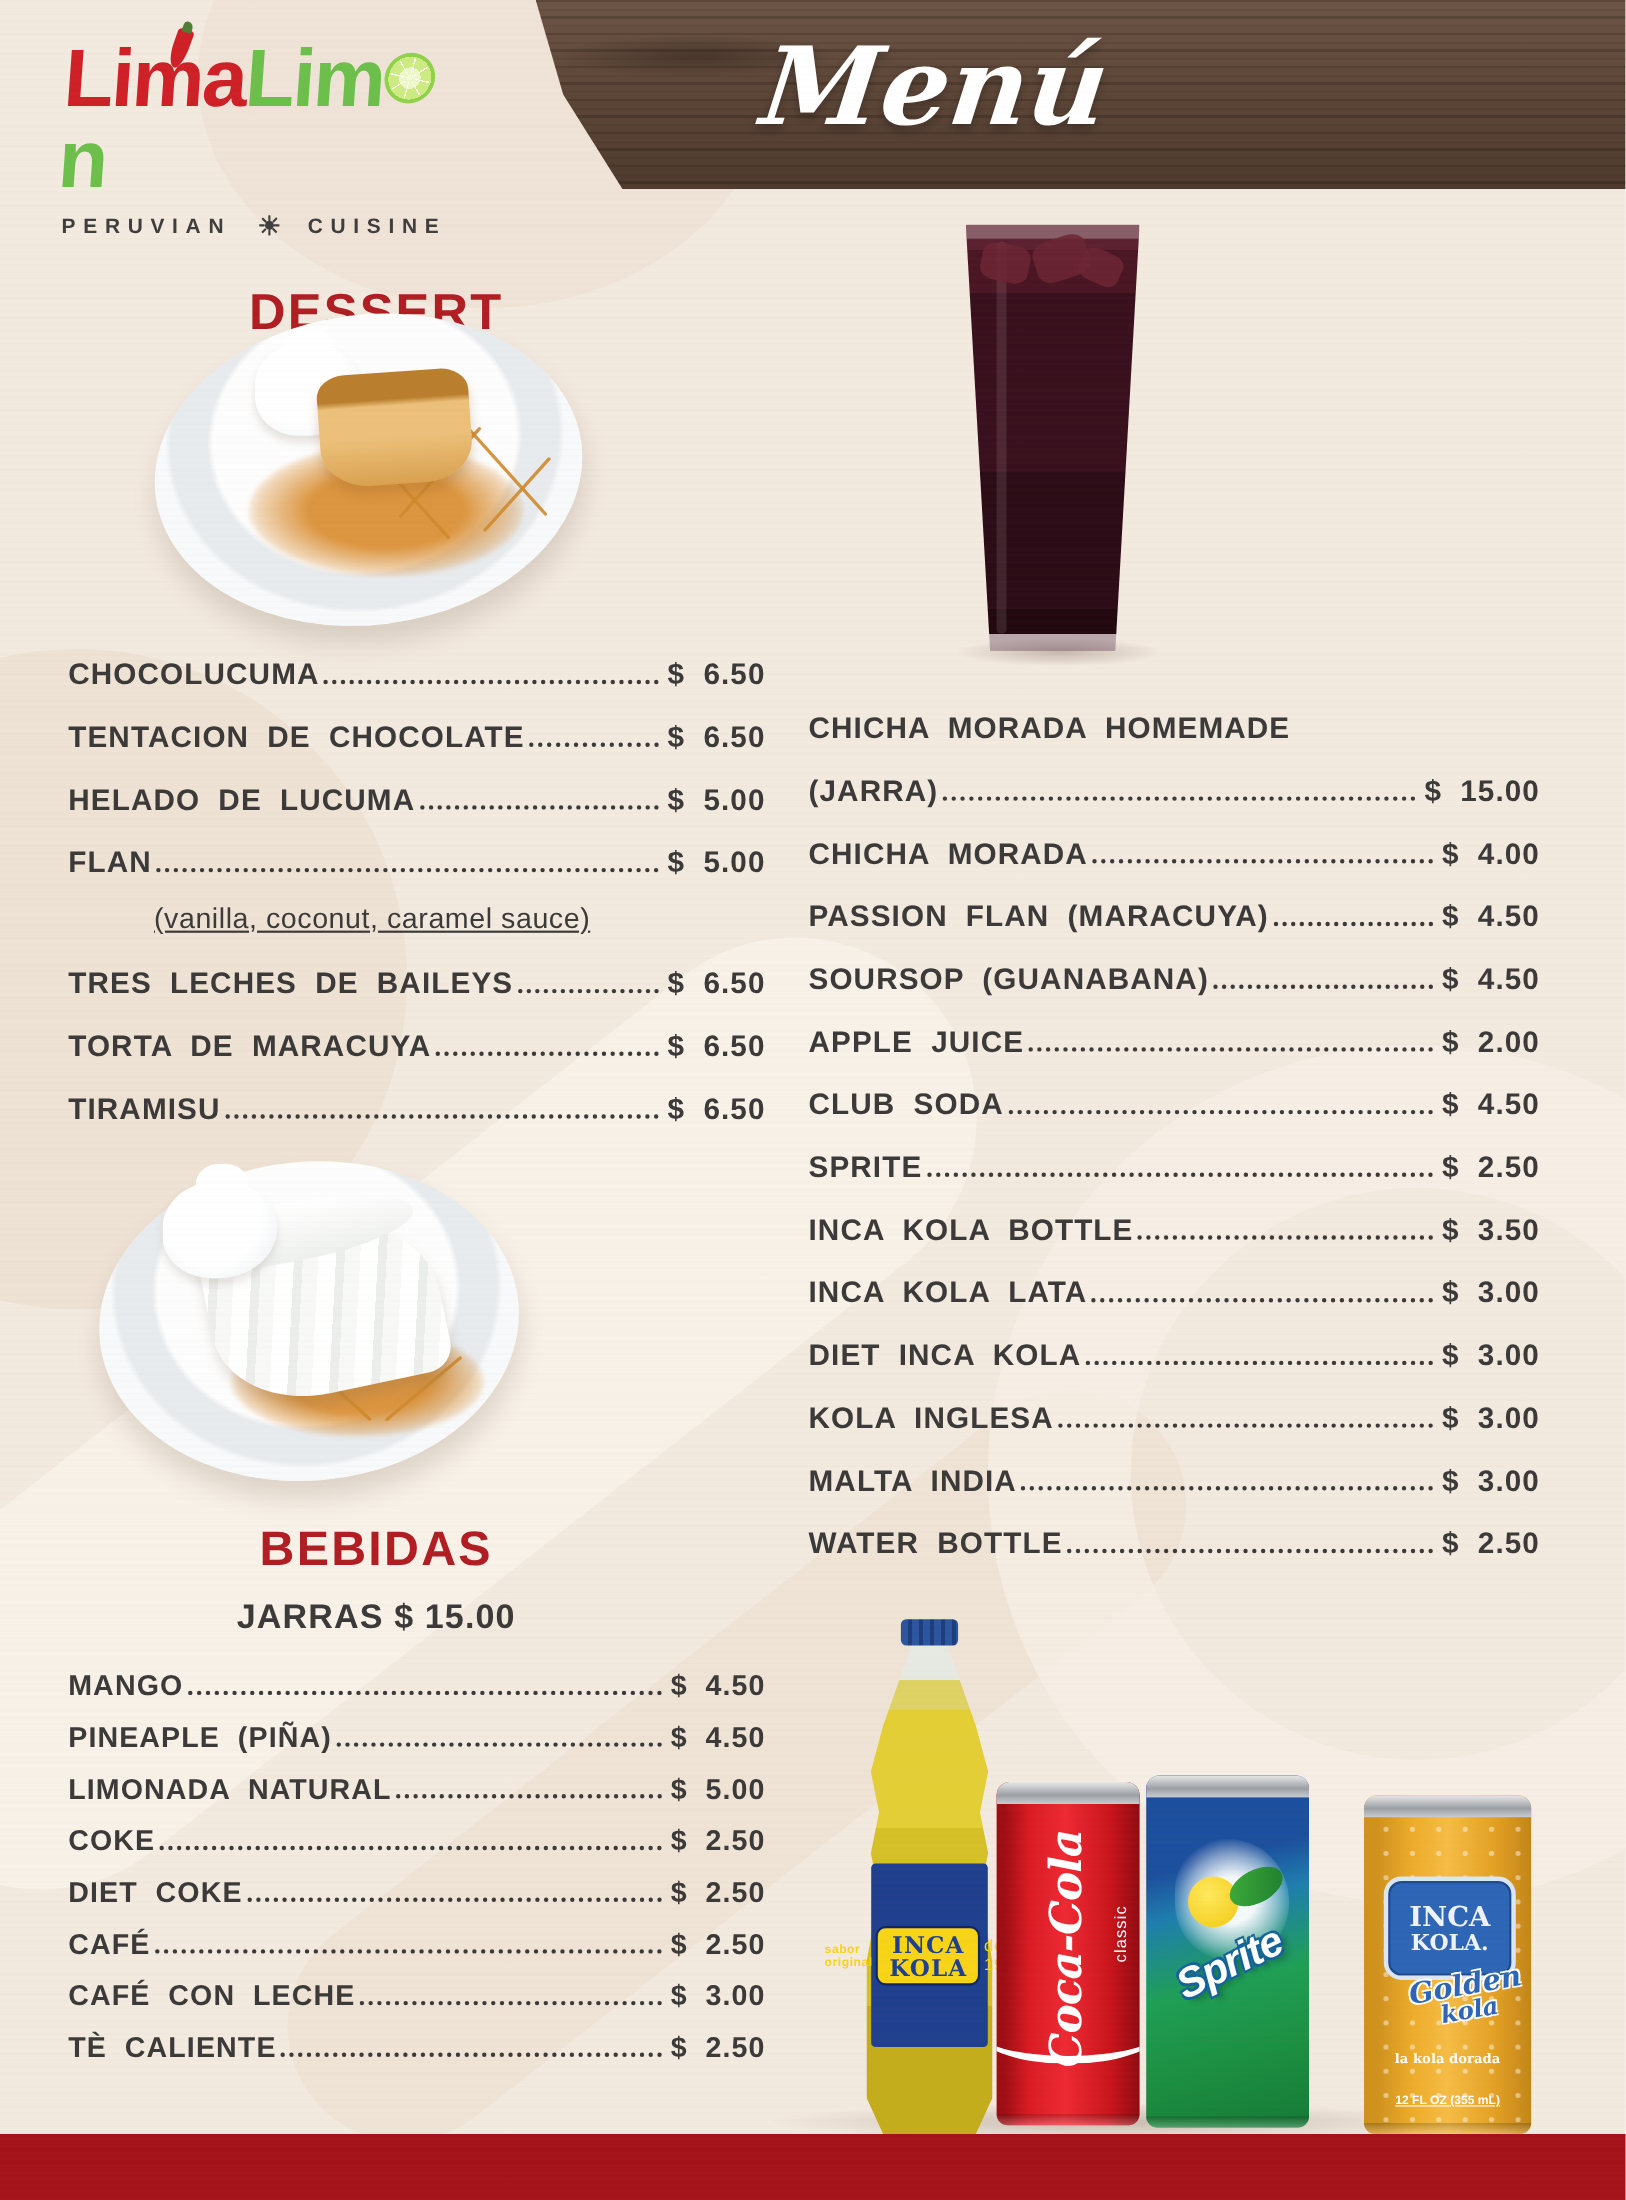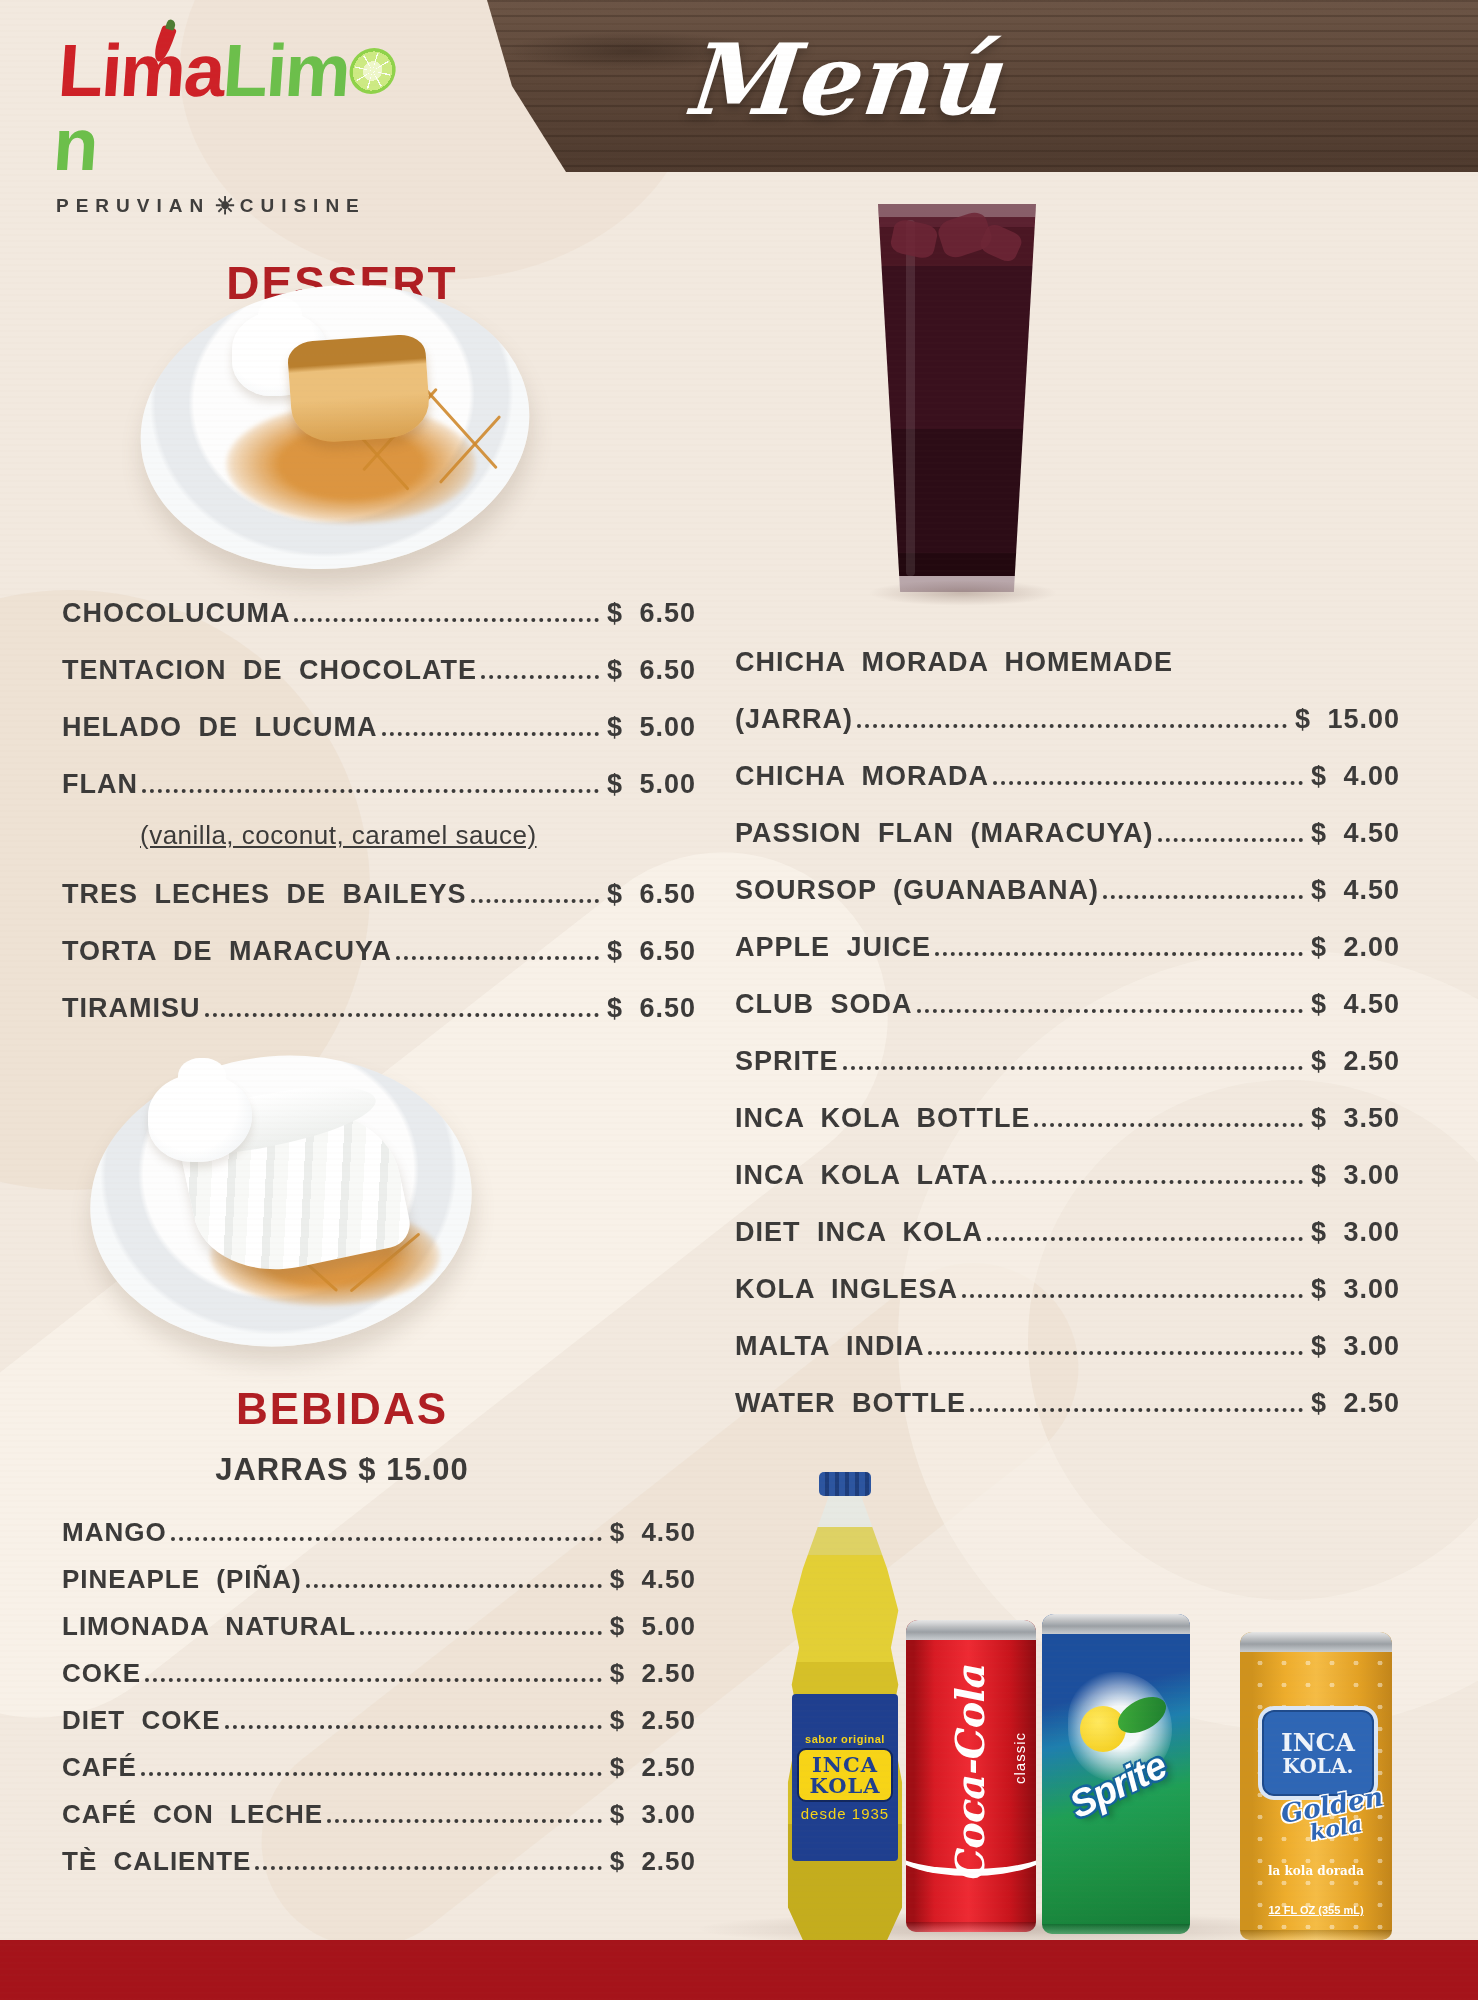--- a/index.html
+++ b/index.html
@@ -38,21 +38,21 @@
   .wordmark .limon{color:#6cbf4b;}
   .lime-slice{display:inline-block;width:46px;height:46px;border-radius:50%;margin:0 1px;
         vertical-align:2px;position:relative;
         background:radial-gradient(circle,#eef7c9 0 30%,#cdea83 30% 60%,#8fd24a 60% 74%,#6abf45 74% 100%);}
   .lime-slice::before{content:"";position:absolute;inset:5px;border-radius:50%;
         background:repeating-conic-gradient(from 10deg,rgba(255,255,255,.95) 0 5deg,transparent 5deg 45deg);}
   .chili{position:absolute;left:96px;top:-8px;width:15px;height:36px;background:#ce2127;
         border-radius:45% 55% 65% 75%/12% 12% 85% 85%;transform:rotate(16deg);}
   .chili::before{content:"";position:absolute;left:3px;top:-7px;width:9px;height:10px;
         background:#4e7d33;border-radius:40% 60% 20% 20%;}
-  .tagline{margin-top:10px;display:flex;align-items:center;gap:4px;
+  .tagline{margin-top:10px;display:flex;align-items:center;gap:24px;
         font-size:19px;font-weight:700;letter-spacing:7px;color:#3f3e3d;}
   .sun-icon{font-size:24px;letter-spacing:0;color:#3f3e3d;}
   
   .h-red{position:absolute;font-weight:800;color:#b01e23;letter-spacing:2px;text-align:center;}
   .h-dessert{left:62px;top:256px;width:560px;font-size:46px;}
   .h-bebidas{left:62px;top:1384px;width:560px;font-size:44px;}
   .h-jarras{position:absolute;left:62px;top:1452px;width:560px;text-align:center;
         font-size:31px;font-weight:800;color:#3b3a39;letter-spacing:1px;}
   
   .mlist{position:absolute;}
@@ -133,21 +133,21 @@
   .products-shadow{position:absolute;left:700px;top:1912px;width:620px;height:34px;border-radius:50%;
         background:radial-gradient(ellipse,rgba(80,50,40,.25),transparent 72%);}
   
   .inca-bottle{position:absolute;left:783px;top:1476px;width:124px;height:464px;}
   .bottle-glass{position:absolute;inset:0;
         clip-path:polygon(38% 0,62% 0,64% 5%,84% 20%,93% 29%,87% 37%,93% 45%,87% 53%,96% 66%,96% 93%,84% 100%,16% 100%,4% 93%,4% 66%,13% 53%,7% 45%,13% 37%,7% 29%,16% 20%,36% 5%);
         background:linear-gradient(180deg,#e7e9e3 0 11%,#ded264 11% 17%,#e3cf35 17% 40%,#d6c028 40% 75%,#c4ad1d 75% 100%);}
   .bottle-cap{position:absolute;left:36px;top:-4px;width:52px;height:24px;border-radius:5px;
         background:repeating-linear-gradient(90deg,#2c55a0 0 6px,#1d3d7c 6px 10px);}
   .bottle-label{position:absolute;left:7%;top:47%;width:86%;height:36%;background:#1f3f8f;
-        border-radius:4px;display:flex;flex-direction:column;align-items:center;justify-content:center;gap:3px;}
+        border-radius:4px;display:flex;flex-direction:row;align-items:center;justify-content:center;gap:3px;}
   .bottle-label .sabor{color:#f7d417;font-size:11px;font-weight:700;letter-spacing:.5px;}
   .label-box{background:#f7d417;border:2px solid #10265e;border-radius:9px;padding:4px 10px;text-align:center;
         font-family:"DejaVu Serif",serif;font-weight:700;color:#1f3f8f;font-size:21px;line-height:21px;letter-spacing:1px;}
   .bottle-label .desde{color:#f7d417;font-size:15px;letter-spacing:1px;}
   
   .can{position:absolute;border-radius:12px 12px 10px 10px;overflow:hidden;}
   .can::before{content:"";position:absolute;left:0;top:0;width:100%;height:20px;
         background:linear-gradient(180deg,#e8e8e8,#9ba0a5 60%,#c9cdd1);}
   .can::after{content:"";position:absolute;left:0;bottom:0;width:100%;height:10px;
         background:linear-gradient(180deg,rgba(0,0,0,.18),rgba(255,255,255,.25));}

